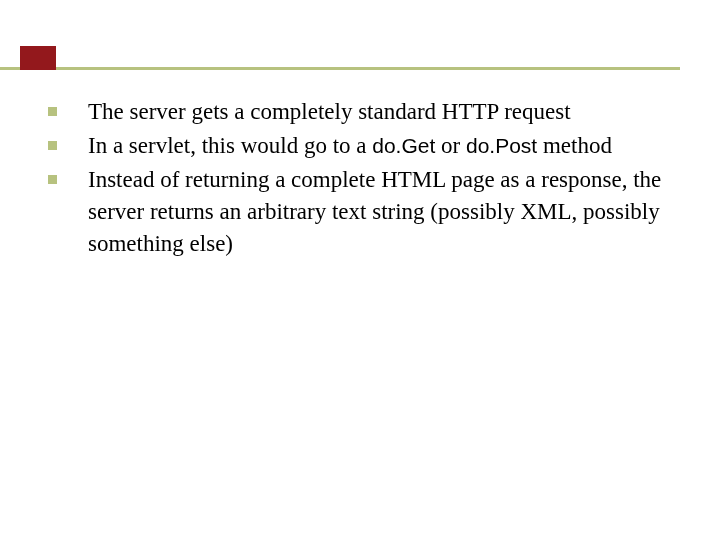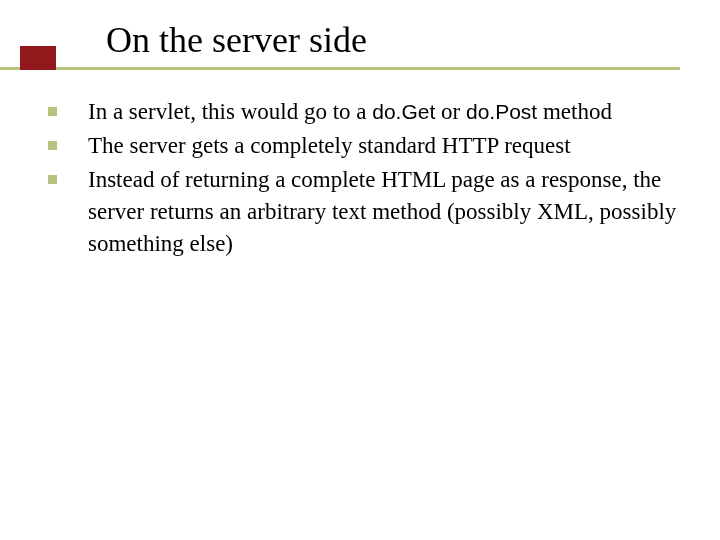--- a/index.html
+++ b/index.html
@@ -15,36 +15,35 @@
   .txt{flex:1}
   .code{font-family:Verdana,Geneva,sans-serif;font-size:21px}
 </style>
 </head>
 <body>
 
 <div class="slide">
   <div class="title-wrap">
     <div class="accent-bar"></div>
     <div class="accent-block"></div>
-    <div class="title">On the server side</div>
   </div>
 
   <div class="body">
+    <div class="row">
+      <div class="bullet">
+          <span></span>
+        </div>
+      <div class="txt">The server gets a completely standard HTTP request</div>
+    </div>
     <div class="row">
       <div class="bullet">
           <span></span>
         </div>
       <div class="txt"><span>In a servlet, this would go to a </span><span class="code">do.Get</span><span> or </span><span class="code">do.Post</span><span> method</span></div>
     </div>
     <div class="row">
       <div class="bullet">
           <span></span>
         </div>
-      <div class="txt">The server gets a completely standard HTTP request</div>
-    </div>
-    <div class="row">
-      <div class="bullet">
-          <span></span>
-        </div>
-      <div class="txt">Instead of returning a complete HTML page as a response, the server returns an arbitrary text method (possibly XML, possibly something else)</div>
+      <div class="txt">Instead of returning a complete HTML page as a response, the server returns an arbitrary text string (possibly XML, possibly something else)</div>
     </div>
   </div>
 </div>
 
 </body></html>

